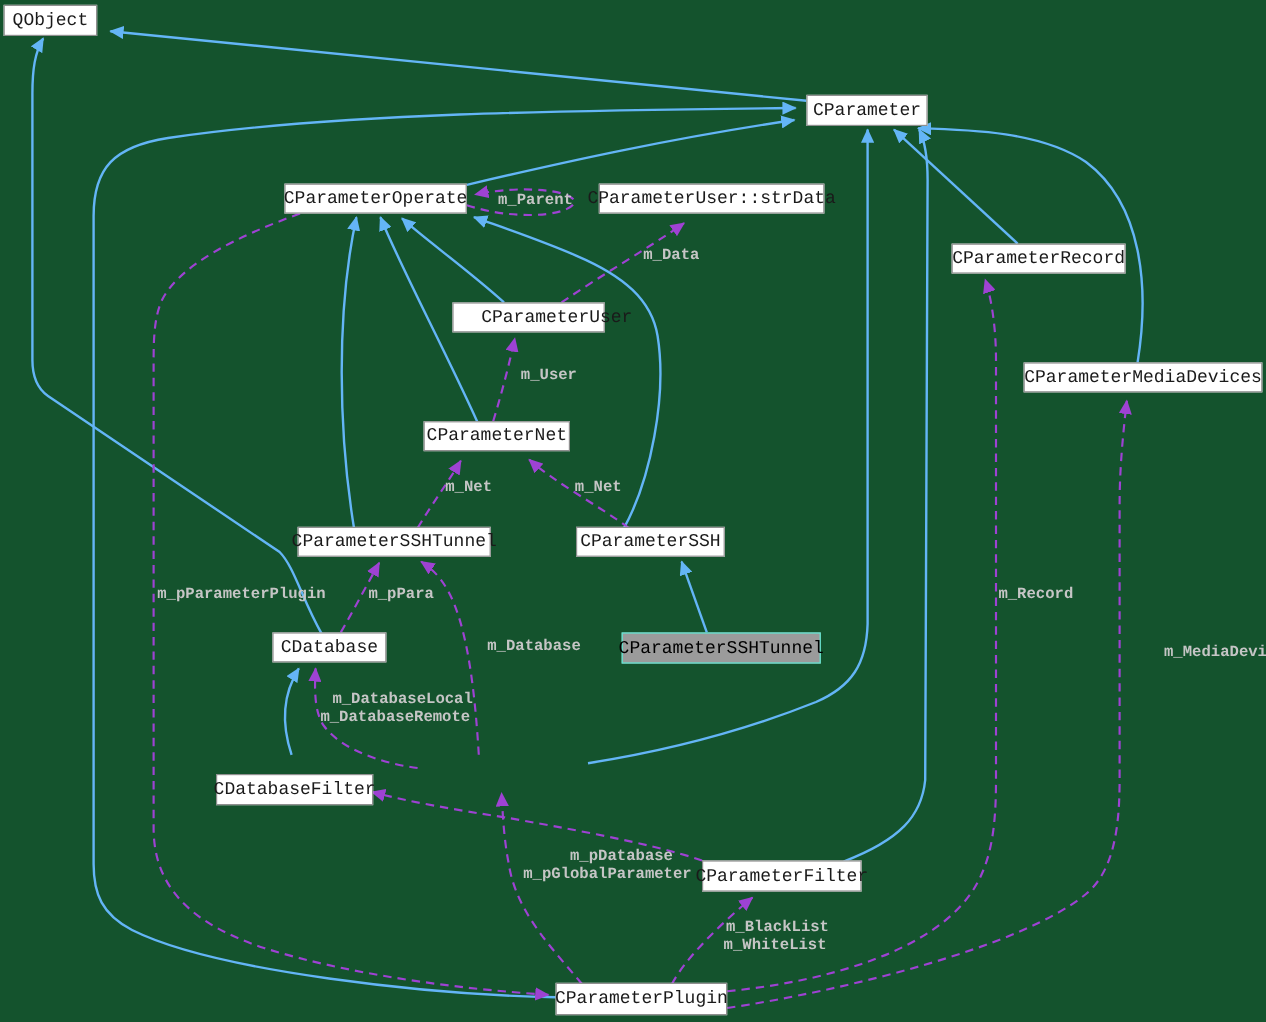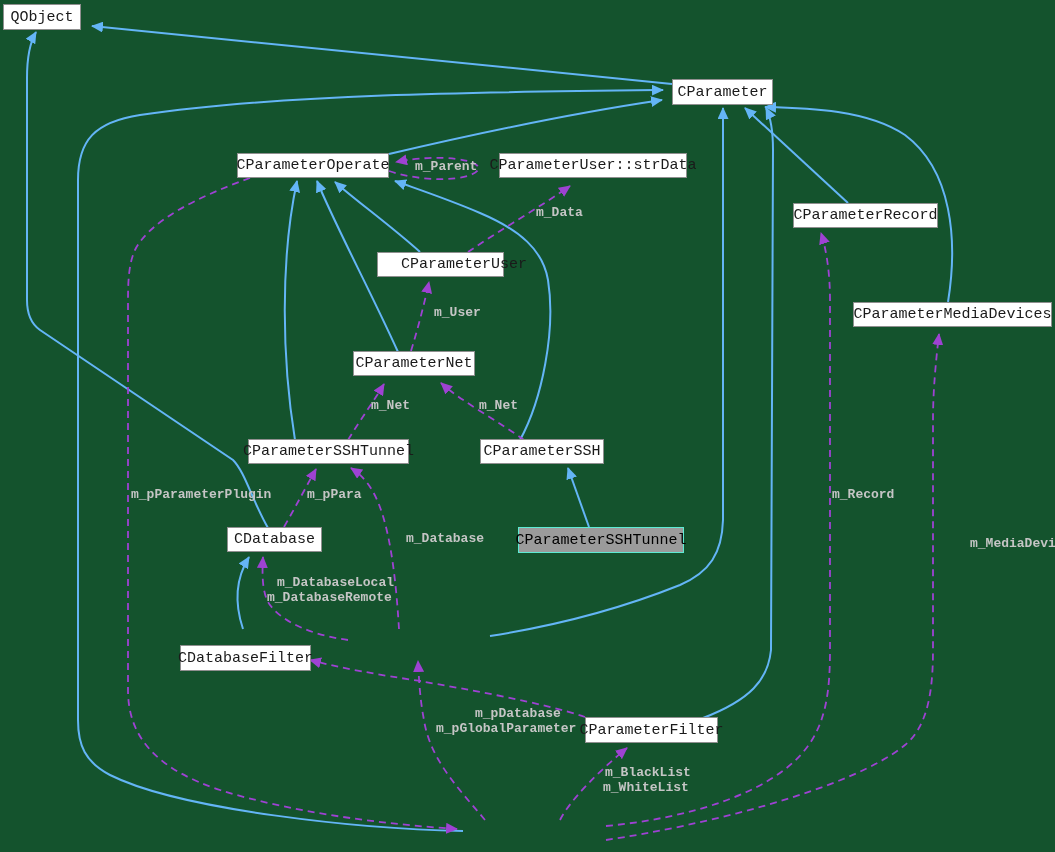--- a/index.html
+++ b/index.html
@@ -67,20 +67,21 @@
   <div class="node" style="left:793px;top:203px;width:145px;height:25px;">CParameterRecord</div>
   <div class="node" style="left:377px;top:252px;width:127px;height:25px;padding-left:47px;">CParameterUser</div>
   <div class="node" style="left:853px;top:302px;width:199px;height:25px;">CParameterMediaDevices</div>
   <div class="node" style="left:353px;top:351px;width:122px;height:25px;">CParameterNet</div>
   <div class="node" style="left:248px;top:439px;width:161px;height:25px;">CParameterSSHTunnel</div>
   <div class="node" style="left:480px;top:439px;width:124px;height:25px;">CParameterSSH</div>
   <div class="node" style="left:227px;top:527px;width:95px;height:25px;">CDatabase</div>
   <div class="node hl" style="left:518px;top:527px;width:166px;height:26px;">CParameterSSHTunnel</div>
   <div class="node" style="left:180px;top:629px;width:131px;height:26px;margin-top:16px;">CDatabaseFilter</div>
   <div class="node" style="left:585px;top:717px;width:133px;height:26px;">CParameterFilter</div>
+  <div class="node" style="left:463px;top:819px;width:143px;height:27px;">CParameterPlugin</div>
 
   <div class="elabel" style="left:415px;top:159px;">m_Parent</div>
   <div class="elabel" style="left:536px;top:205px;">m_Data</div>
   <div class="elabel" style="left:434px;top:305px;">m_User</div>
   <div class="elabel" style="left:371px;top:398px;">m_Net</div>
   <div class="elabel" style="left:479px;top:398px;">m_Net</div>
   <div class="elabel" style="left:131px;top:487px;">m_pParameterPlugin</div>
   <div class="elabel" style="left:307px;top:487px;text-align:right;">m_pPara</div>
   <div class="elabel" style="left:832px;top:487px;">m_Record</div>
   <div class="elabel" style="left:406px;top:531px;">m_Database</div>

